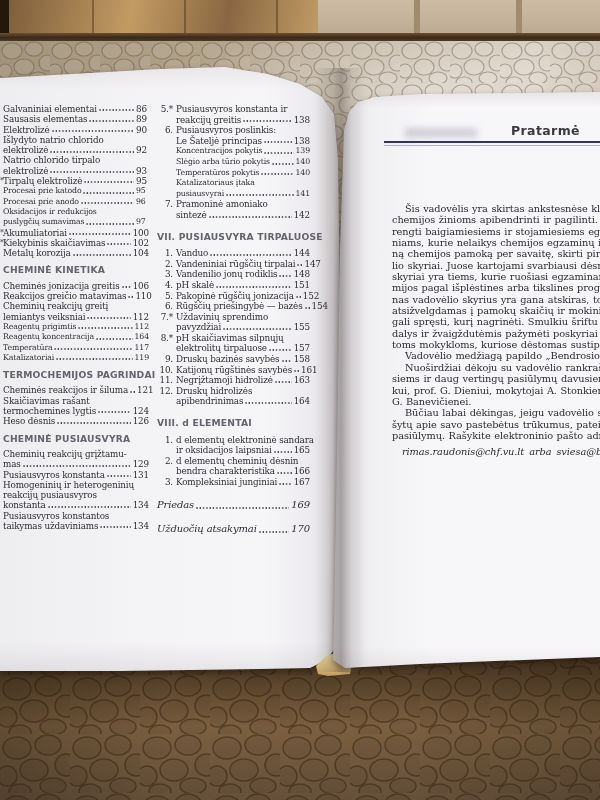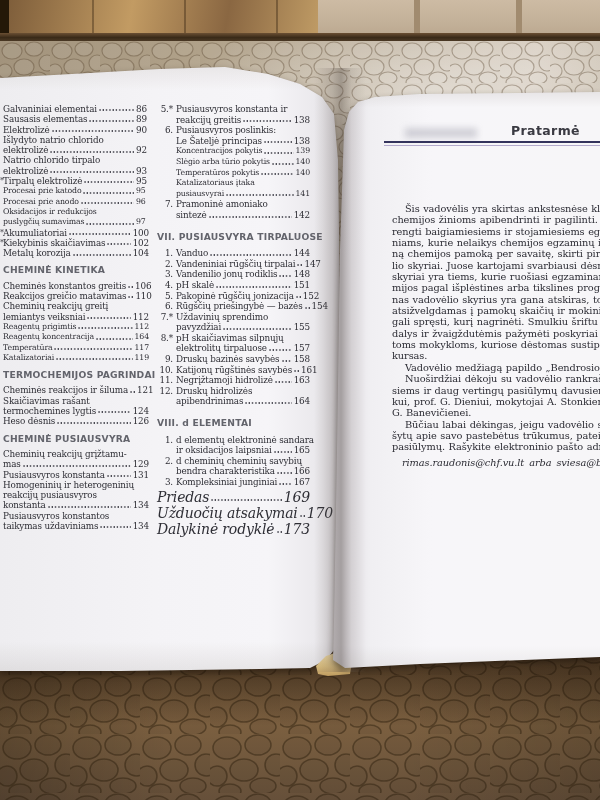--- a/index.html
+++ b/index.html
@@ -66,21 +66,21 @@
       background-size:3.3px 3.3px;background-repeat:repeat-x;background-position:left bottom 1.6px;}
   .trow .pg{flex:0 0 auto;min-width:13px;text-align:left;}
   .trow.sub,.trow.sub2{font-size:7.8px;}
   .trow.sub2{padding-left:19px;}
   .trow.cont{padding-left:19px;}
   .trow .num{flex:0 0 auto;display:inline-block;width:16px;text-align:right;margin-right:3px;}
   .trow.h{font-family:"DejaVu Sans",sans-serif;font-size:9.2px;font-weight:600;
           color:#63646c;letter-spacing:0.2px;}
   .c1 .trow.h{margin:7px 0 5px;}
   .c2 .trow.h{margin:11px 0 6px;}
-  .trow.it{font-style:italic;font-size:14px;height:14px;line-height:14px;margin-top:2px;}
+  .trow.it{font-style:italic;font-size:10px;height:14px;line-height:14px;margin-top:10px;}
   .mk{position:absolute;left:-3px;top:0;font-size:8px;}
 
   
   .pr-head{position:absolute;left:110px;top:33px;width:140px;text-align:right;
     font-family:"DejaVu Sans",sans-serif;font-size:12.5px;font-weight:bold;
     color:#3a3a42;letter-spacing:0.4px;}
   .pr-smudge{position:absolute;left:75px;top:38px;width:72px;height:10px;
     background:rgba(115,115,132,0.28);filter:blur(3px);}
   .pr-rule{position:absolute;left:54px;top:51px;width:216px;}
   .pr-rule .r1{height:2.4px;background:#33335c;}
@@ -211,21 +211,21 @@
           </div>
           <div class="trow main">
             <span class="txt">Metalų korozija</span>
             <span class="dots"></span>
             <span class="pg">104</span>
           </div>
           <div class="trow h">
             <span class="txt">CHEMINĖ KINETIKA</span>
           </div>
           <div class="trow main">
-            <span class="txt">Cheminės konstantos greitis</span>
+            <span class="txt">Cheminės jonizacija greitis</span>
             <span class="dots"></span>
             <span class="pg">106</span>
           </div>
           <div class="trow main">
             <span class="txt">Reakcijos greičio matavimas</span>
             <span class="dots"></span>
             <span class="pg">110</span>
           </div>
           <div class="trow main">
             <span class="txt">Cheminių reakcijų greitį</span>
@@ -454,21 +454,21 @@
             <span class="num">1.</span>
             <span class="txt">d elementų elektroninė sandara</span>
           </div>
           <div class="trow cont">
             <span class="txt">ir oksidacijos laipsniai</span>
             <span class="dots"></span>
             <span class="pg">165</span>
           </div>
           <div class="trow main">
             <span class="num">2.</span>
-            <span class="txt">d cheminių cheminių savybių</span>
+            <span class="txt">d elementų cheminių dėsnin</span>
           </div>
           <div class="trow cont">
             <span class="txt">bendra charakteristika</span>
             <span class="dots"></span>
             <span class="pg">166</span>
           </div>
           <div class="trow main">
             <span class="num">3.</span>
             <span class="txt">Kompleksiniai junginiai</span>
             <span class="dots"></span>
@@ -476,25 +476,20 @@
           </div>
           <div class="trow it">
             <span class="txt">Priedas</span>
             <span class="dots"></span>
             <span class="pg">169</span>
           </div>
           <div class="trow it">
             <span class="txt">Užduočių atsakymai</span>
             <span class="dots"></span>
             <span class="pg">170</span>
-          </div>
-          <div class="trow it">
-            <span class="txt">Dalykinė rodyklė</span>
-            <span class="dots"></span>
-            <span class="pg">173</span>
           </div>
         </div>
     </div>
   </div>
 
   <div class="stack-sliver"></div>
 
   <div class="pw-right">
     <div class="page-right">
       <div class="pr-smudge"></div>
@@ -510,21 +505,20 @@
           <div class="pline">niams, kurie nelaikys chemijos egzaminų ir turi</div>
           <div class="pline">ną chemijos pamoką per savaitę, skirti pirmieji</div>
           <div class="pline">lio skyriai. Juose kartojami svarbiausi dėsnin</div>
           <div class="pline">skyriai yra tiems, kurie ruošiasi egzaminams ir</div>
           <div class="pline">mijos pagal išplėstines arba tikslines program</div>
           <div class="pline">nas vadovėlio skyrius yra gana atskiras, todėl</div>
           <div class="pline">atsižvelgdamas į pamokų skaičių ir mokinių p</div>
           <div class="pline">gali spręsti, kurį nagrinėti. Smulkiu šriftu para</div>
           <div class="pline">dalys ir žvaigždutėmis pažymėti poskyriai yr</div>
           <div class="pline">toms mokykloms, kuriose dėstomas sustiprint</div>
-          <div class="pline">kursas.</div>
           <div class="pline ind">Vadovėlio medžiagą papildo „Bendrosios che</div>
           <div class="pline ind">Nuoširdžiai dėkoju su vadovėlio rankraščiu</div>
           <div class="pline">siems ir daug vertingų pasiūlymų davusiems p</div>
           <div class="pline">kui, prof. G. Dieniui, mokytojai A. Stonkienei</div>
           <div class="pline">G. Banevičienei.</div>
           <div class="pline ind">Būčiau labai dėkingas, jeigu vadovėlio skai</div>
           <div class="pline">šytų apie savo pastebėtus trūkumus, pateiktų</div>
           <div class="pline">pasiūlymų. Rašykite elektroninio pašto adresu</div>
           <div class="pline email">rimas.raudonis@chf.vu.lt arba sviesa@balt.r</div>
         </div>

